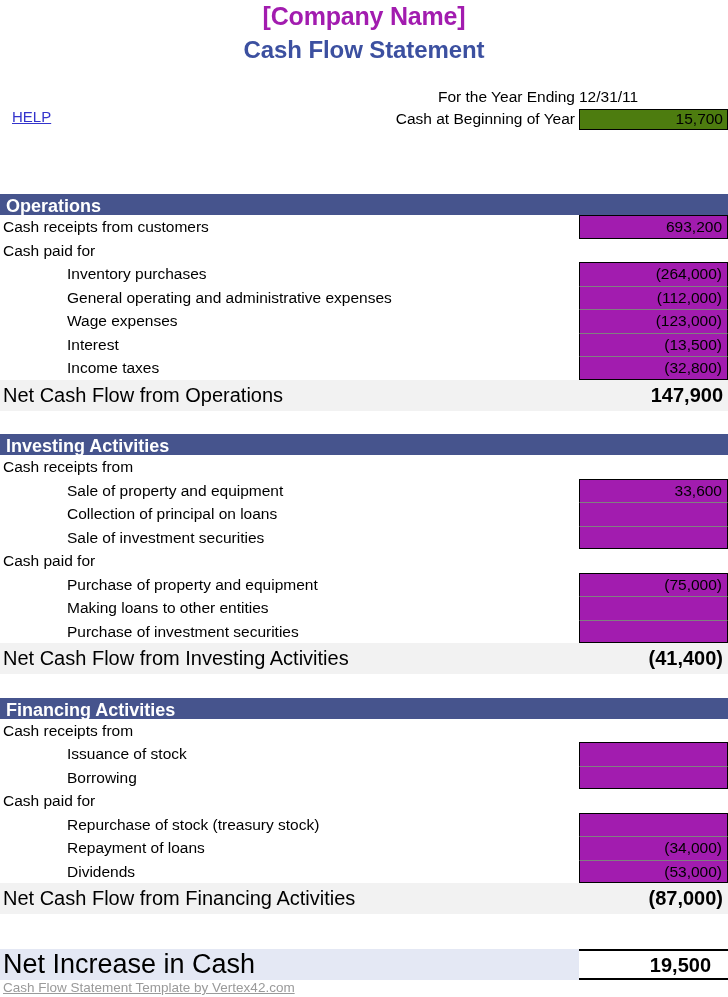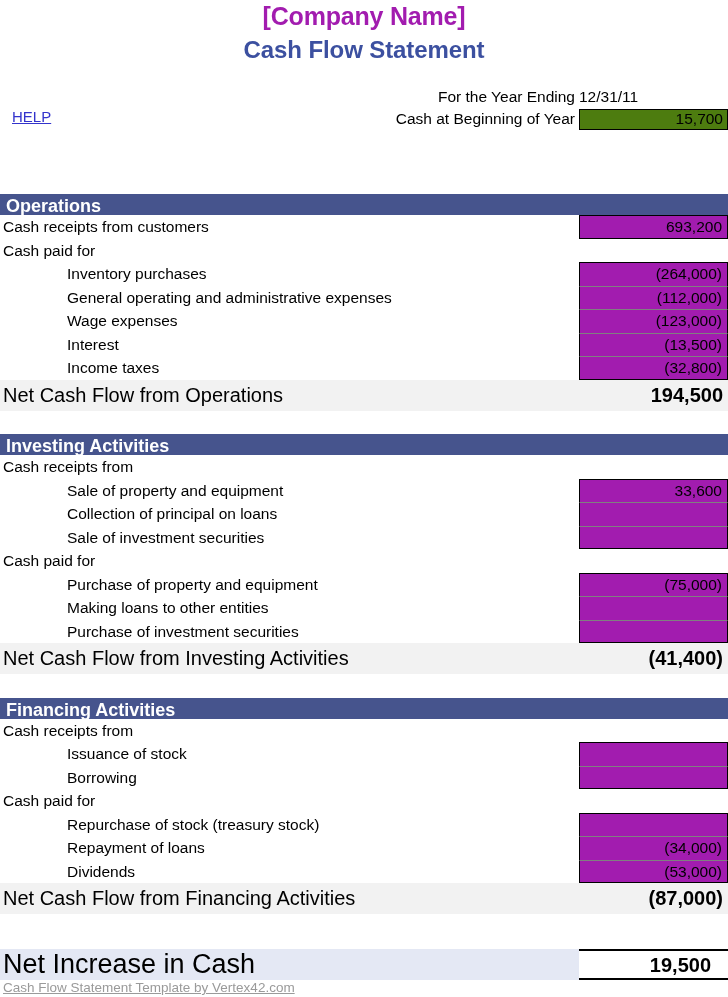--- a/index.html
+++ b/index.html
@@ -263,21 +263,21 @@
         <div class="row">
           <div class="row-label indent">Interest</div>
           <div class="row-value mid-sep">(13,500)</div>
         </div>
         <div class="row">
           <div class="row-label indent">Income taxes</div>
           <div class="row-value mid-sep bot-edge">(32,800)</div>
         </div>
         <div class="net-row">
           <div class="net-label">Net Cash Flow from Operations</div>
-          <div class="net-value">194,500</div>
+          <div class="net-value">147,900</div>
         </div>
         <div class="spacer"></div>
       </div>
       <div class="section">
         <div class="section-header">Investing Activities</div>
         <div class="row">
           <div class="row-label">Cash receipts from</div>
           <div class="row-value nobox"></div>
         </div>
         <div class="row">

